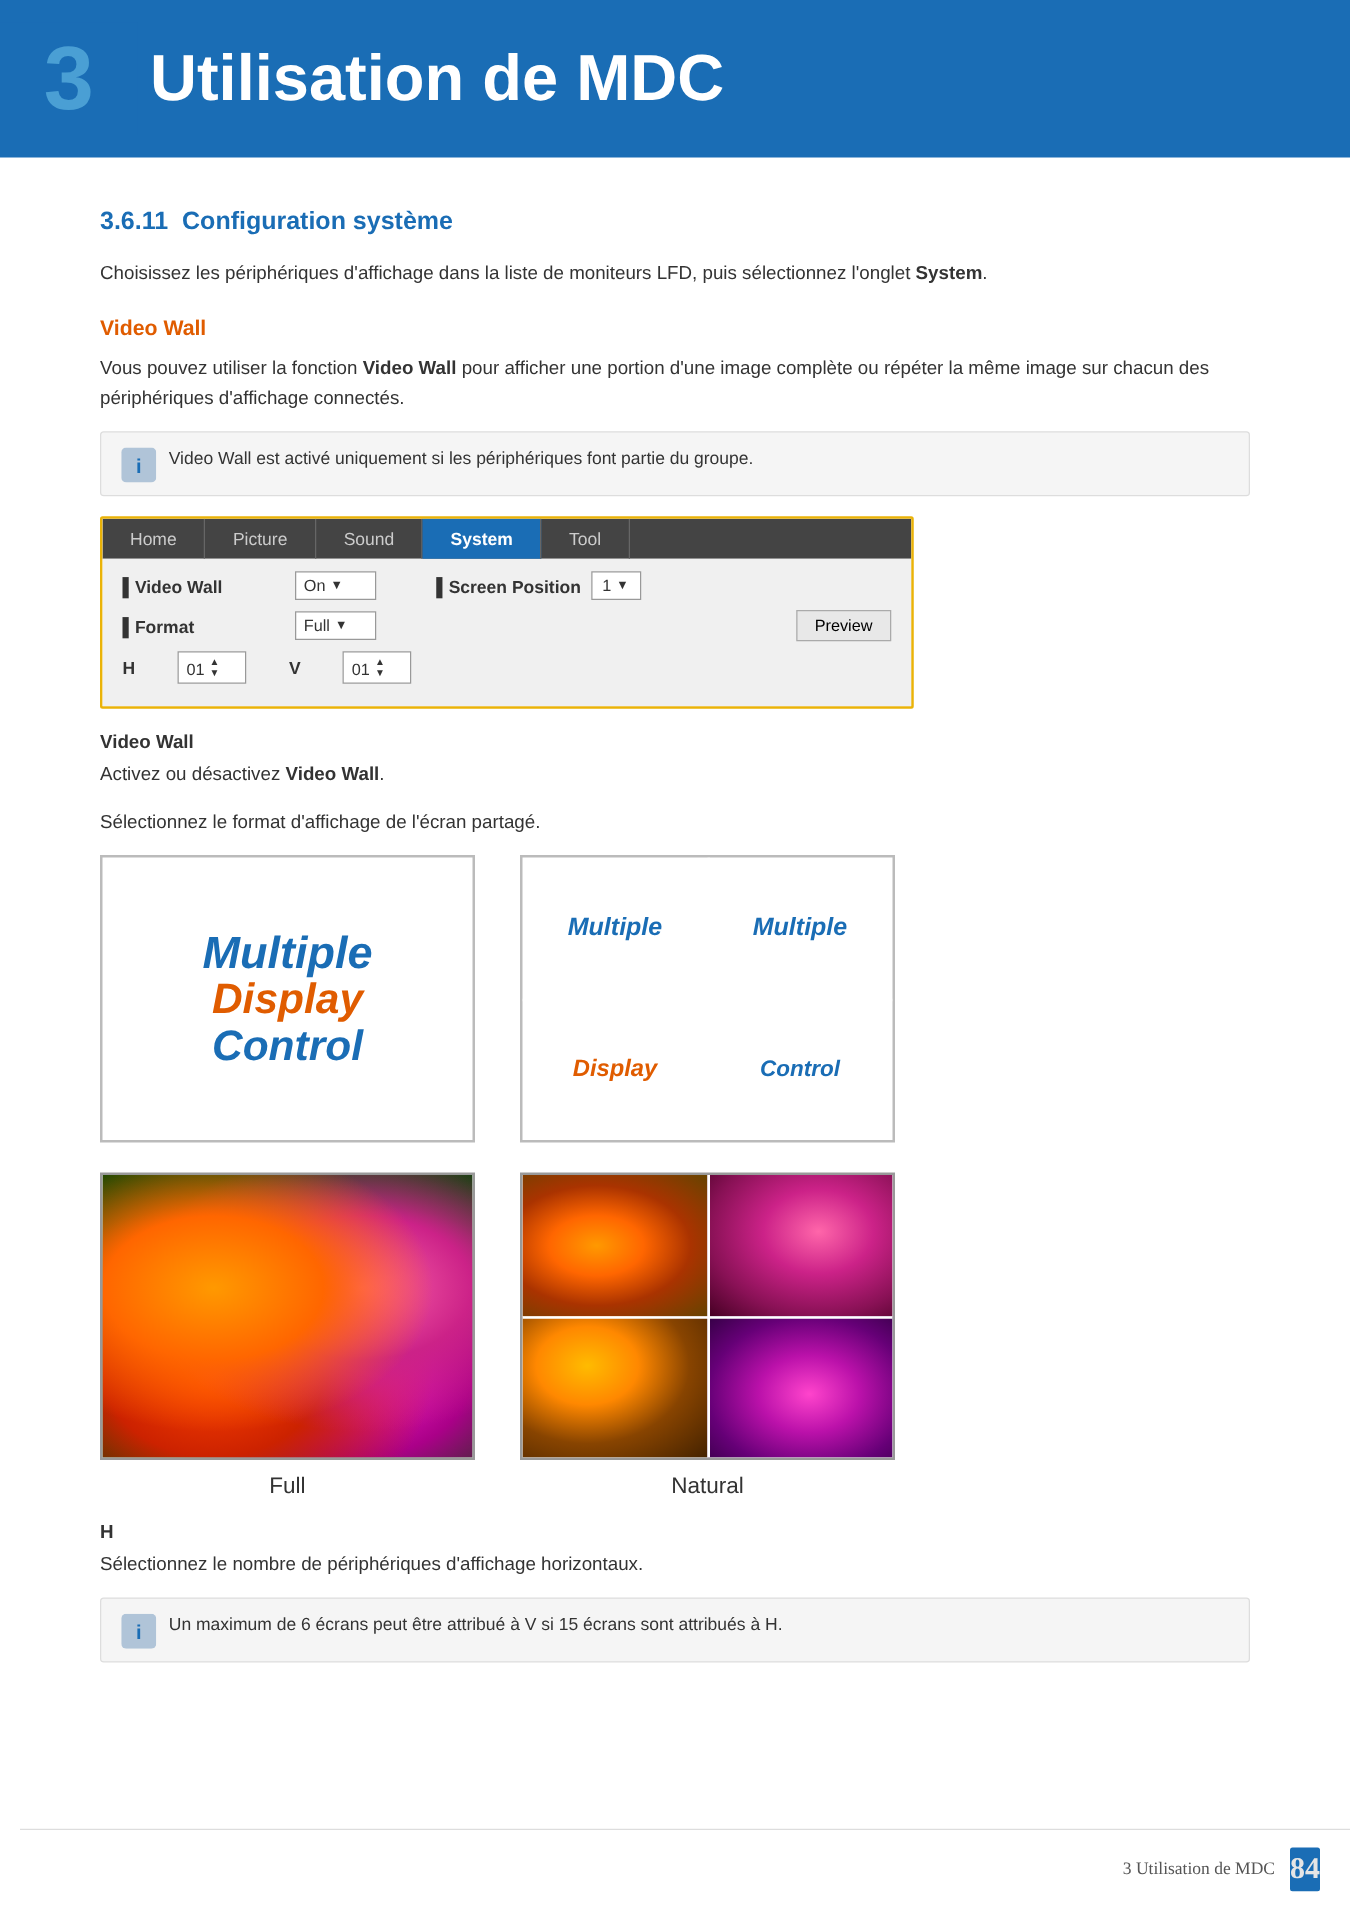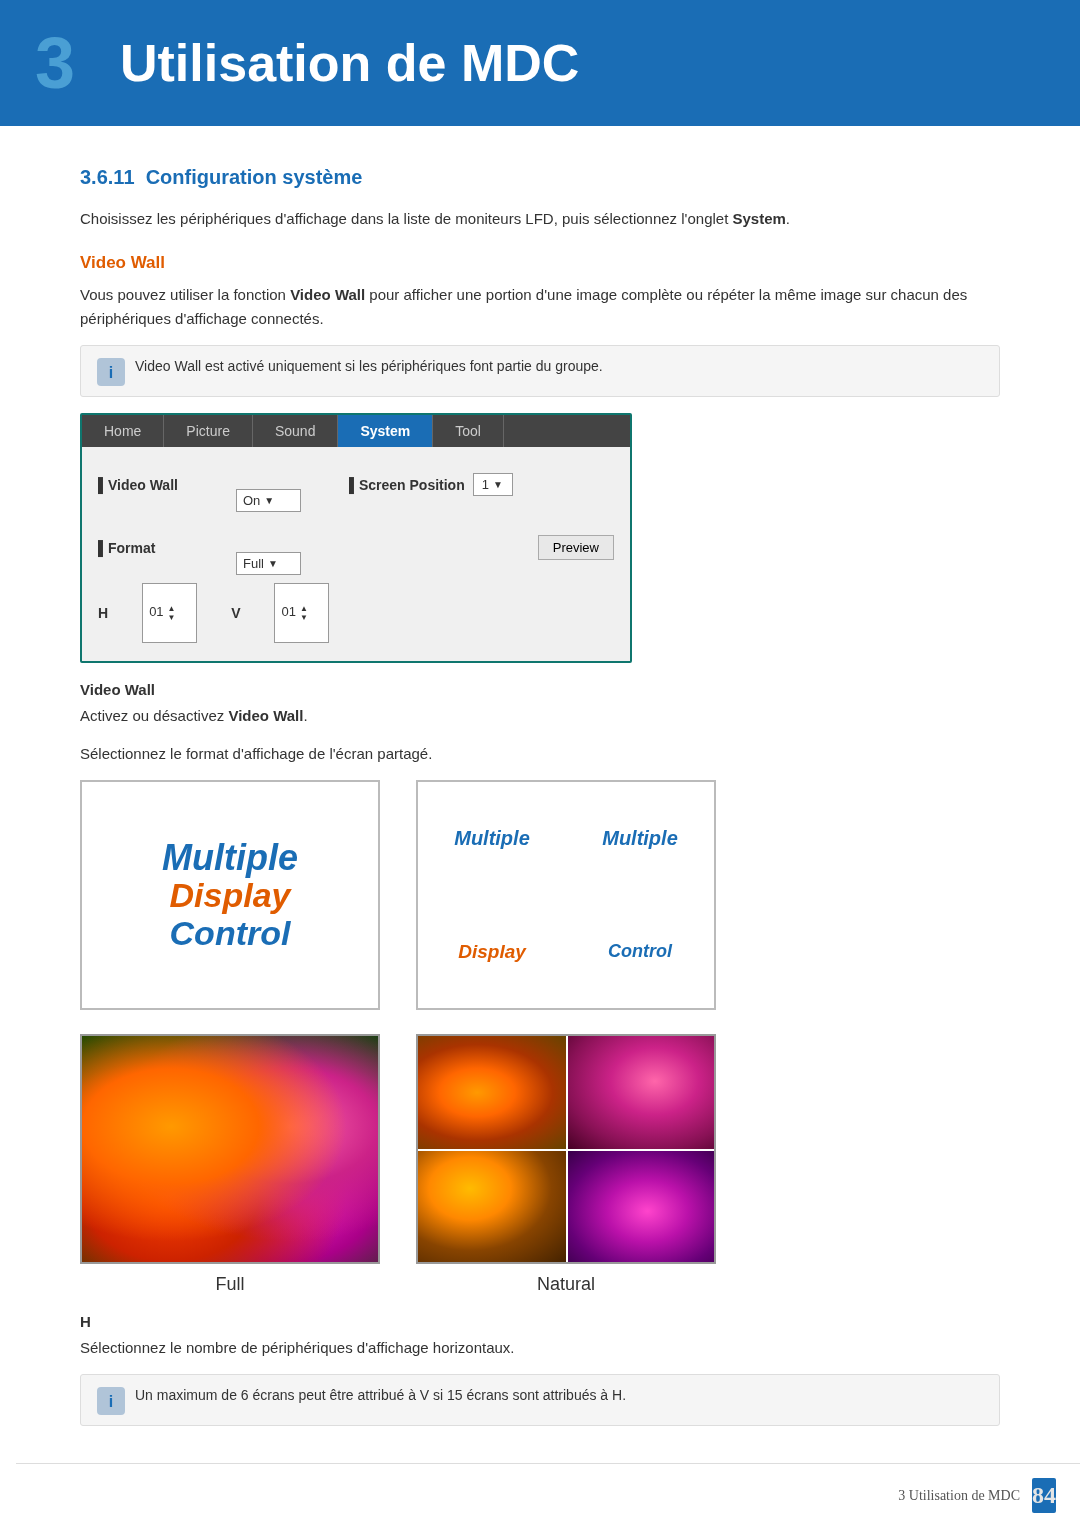--- a/index.html
+++ b/index.html
@@ -93,25 +93,25 @@
       margin-top: 2px;
     }
     .note-text {
       font-size: 14px;
       color: #333;
       line-height: 1.5;
     }
 
     
     .ui-panel {
-      border: 2px solid #0f766e;
+      border: 2px solid #eab308;
       border-radius: 2px;
       margin: 16px 0;
       overflow: hidden;
-      width: 552px;
+      width: 651px;
     }
     .ui-panel-tabs {
       display: flex;
       background: #444;
     }
     .ui-tab {
       padding: 8px 22px;
       font-size: 14px;
       color: #ccc;
       border-right: 1px solid #666;
@@ -140,21 +140,20 @@
     }
     .ui-select {
       border: 1px solid #999;
       background: #fff;
       padding: 3px 6px;
       font-size: 13px;
       margin-right: 10px;
       display: flex;
       align-items: center;
       min-width: 65px;
-      margin-top: 32px;
     }
     .ui-select-arrow {
       margin-left: 4px;
       font-size: 10px;
     }
     .ui-right-section {
       display: flex;
       align-items: center;
       margin-left: 10px;
     }
@@ -176,24 +175,24 @@
     .ui-preview-btn {
       background: #e8e8e8;
       border: 1px solid #aaa;
       padding: 4px 14px;
       font-size: 13px;
       cursor: pointer;
     }
     .ui-stepper {
       border: 1px solid #999;
       background: #fff;
-      padding: 20px 6px;
+      padding: 3px 6px;
       font-size: 13px;
       display: flex;
-      align-items: flex-start;
+      align-items: flex-end;
       min-width: 55px;
     }
     .ui-stepper-arrows {
       display: flex;
       flex-direction: column;
       margin-left: 4px;
       font-size: 8px;
     }
 
     

